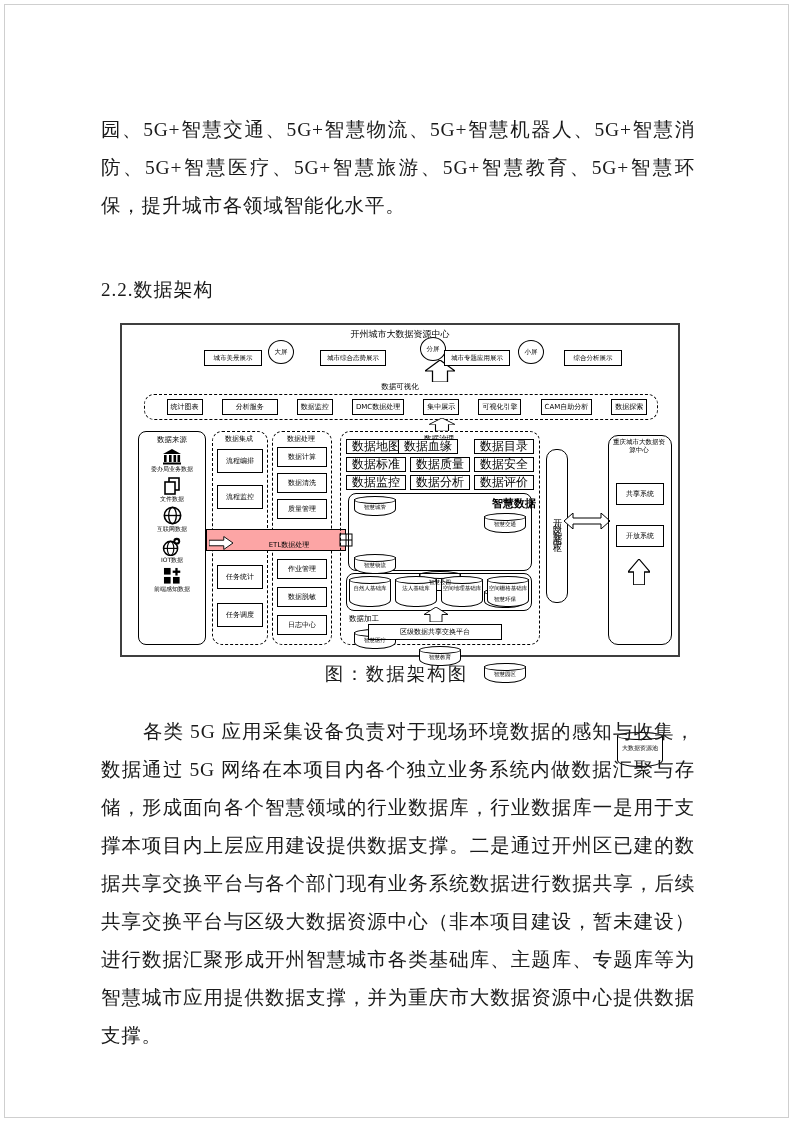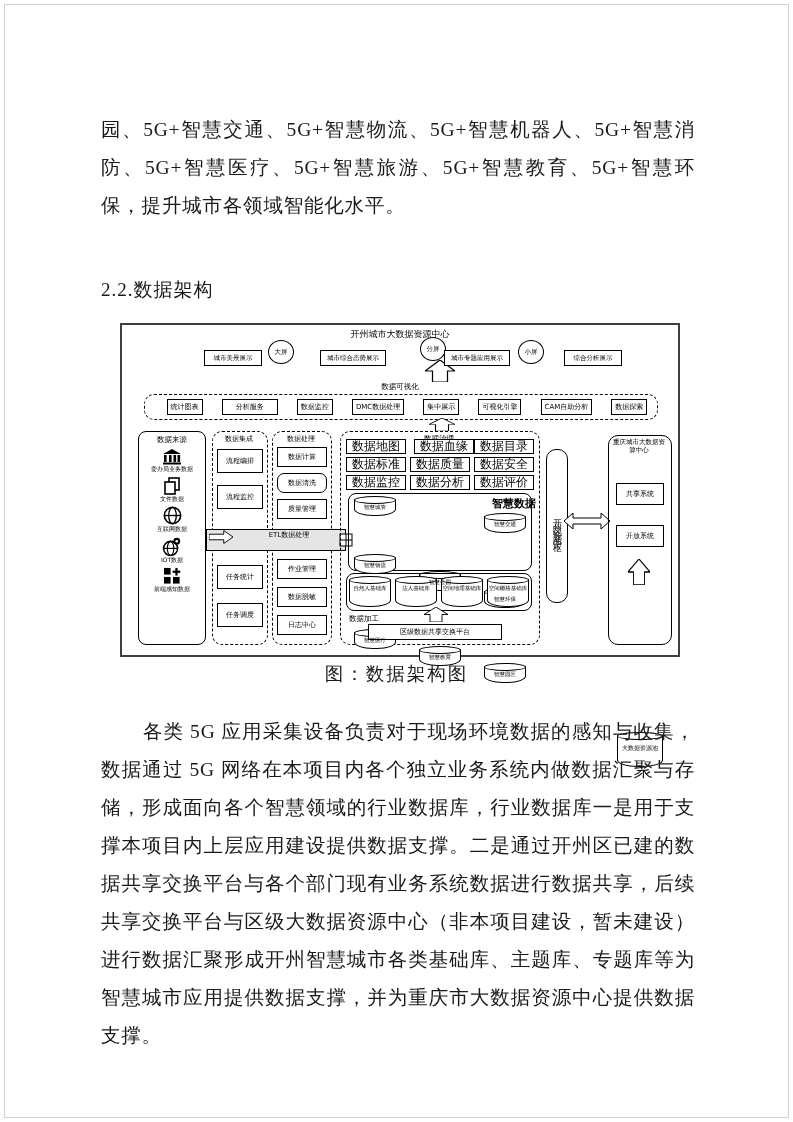--- a/index.html
+++ b/index.html
@@ -27,21 +27,21 @@
   .colttl{text-align:center;font-size:7.5px;}
   .cyl{position:relative;border:1px solid #000;border-radius:0 0 45% 45%/0 0 7px 7px;
        background:#fff;text-align:center;}
   .cyl::before{content:"";position:absolute;left:-1px;right:-1px;top:-4px;height:8px;
        border:1px solid #000;border-radius:50%;background:#fff;box-sizing:border-box;}
   .cyl .lbl{position:relative;z-index:2;display:block;padding-top:4px;line-height:1.15;}
   .govbox{width:58px;height:13px;font-size:12px;}
   .src-item{display:flex;flex-direction:column;align-items:center;margin-top:4px;}
   .src-item svg{display:block;}
   .src-lbl{font-size:6px;margin-top:1px;text-align:center;line-height:1.1;}
-  .band{border:1px solid #000;background:#e5e5e5;display:flex;align-items:flex-start;}
+  .band{border:1px solid #000;background:#fca5a5;display:flex;align-items:flex-end;}
   .hubbar{border:1px solid #000;border-radius:10px;background:#fff;
           writing-mode:vertical-lr;text-orientation:upright;
           font-size:9px;letter-spacing:4px;}
 </style>
 </head>
 <body>
 
 <div class="sheet">
 
   <p class="para" style="top:86px;">园、5G+智慧交通、5G+智慧物流、5G+智慧机器人、5G+智慧消防、5G+智慧医疗、5G+智慧旅游、5G+智慧教育、5G+智慧环保，提升城市各领域智能化水平。</p>
@@ -130,21 +130,21 @@
     <div class="abs dash" style="left:90px;top:106px;width:54px;height:212px;"></div>
     <div class="abs t7" style="left:90px;top:109px;width:54px;text-align:center;">数据集成</div>
     <div class="abs bx ctr t7" style="left:95px;top:124px;width:44px;height:22px;">流程编排</div>
     <div class="abs bx ctr t7" style="left:95px;top:160px;width:44px;height:22px;">流程监控</div>
     <div class="abs bx ctr t7" style="left:95px;top:240px;width:44px;height:22px;">任务统计</div>
     <div class="abs bx ctr t7" style="left:95px;top:278px;width:44px;height:22px;">任务调度</div>
 
     <div class="abs dash" style="left:150px;top:106px;width:58px;height:212px;"></div>
     <div class="abs t7" style="left:150px;top:109px;width:58px;text-align:center;">数据处理</div>
     <div class="abs bx ctr t7" style="left:155px;top:122px;width:48px;height:18px;">数据计算</div>
-    <div class="abs bx ctr t7" style="left:155px;top:148px;width:48px;height:18px;border-radius:7px;">数据清洗</div>
+    <div class="abs bx ctr t7" style="left:155px;top:148px;width:48px;height:18px;">数据清洗</div>
     <div class="abs bx ctr t7" style="left:155px;top:174px;width:48px;height:18px;">质量管理</div>
     <div class="abs bx ctr t7" style="left:155px;top:234px;width:48px;height:18px;">作业管理</div>
     <div class="abs bx ctr t7" style="left:155px;top:262px;width:48px;height:18px;">数据脱敏</div>
     <div class="abs bx ctr t7" style="left:155px;top:290px;width:48px;height:18px;">日志中心</div>
 
     <div class="abs band" style="left:84px;top:204px;width:138px;height:20px;">
       <svg style="margin-left:2px;" width="24" height="14" viewBox="0 0 26 14">
           <polygon points="0,4 16,4 16,0 26,7 16,14 16,10 0,10" fill="#fff" stroke="#000" stroke-width="1"></polygon>
         </svg>
       <span class="t7" style="flex:1;text-align:center;">ETL数据处理</span>
@@ -152,21 +152,21 @@
           <rect x="1" y="1" width="12" height="12" fill="#fff" stroke="#000"></rect>
           <line x1="7" y1="1" x2="7" y2="13" stroke="#000"></line>
           <line x1="1" y1="7" x2="13" y2="7" stroke="#000"></line>
         </svg>
     </div>
 
     <div class="abs dash" style="left:218px;top:106px;width:198px;height:212px;"></div>
     <div class="abs" style="left:218px;top:101px;width:198px;text-align:center;"><span class="t75" style="background:#fff;padding:0 5px;">数据治理</span></div>
 
     <div class="abs bx ctr govbox" style="left:224px;top:114px;">数据地图</div>
-    <div class="abs bx ctr govbox" style="left:292px;top:114px;">数据血缘</div>
+    <div class="abs bx ctr govbox" style="left:276px;top:114px;">数据血缘</div>
     <div class="abs bx ctr govbox" style="left:352px;top:114px;">数据目录</div>
     <div class="abs bx ctr govbox" style="left:224px;top:132px;">数据标准</div>
     <div class="abs bx ctr govbox" style="left:288px;top:132px;">数据质量</div>
     <div class="abs bx ctr govbox" style="left:352px;top:132px;">数据安全</div>
     <div class="abs bx ctr govbox" style="left:224px;top:150px;">数据监控</div>
     <div class="abs bx ctr govbox" style="left:288px;top:150px;">数据分析</div>
     <div class="abs bx ctr govbox" style="left:352px;top:150px;">数据评价</div>
 
     <div class="abs" style="left:226px;top:168px;width:182px;height:76px;border:1px solid #000;border-radius:8px;"></div>
     <div class="abs" style="left:226px;top:171px;width:188px;text-align:right;font-size:11px;font-weight:bold;">智慧数据</div>

